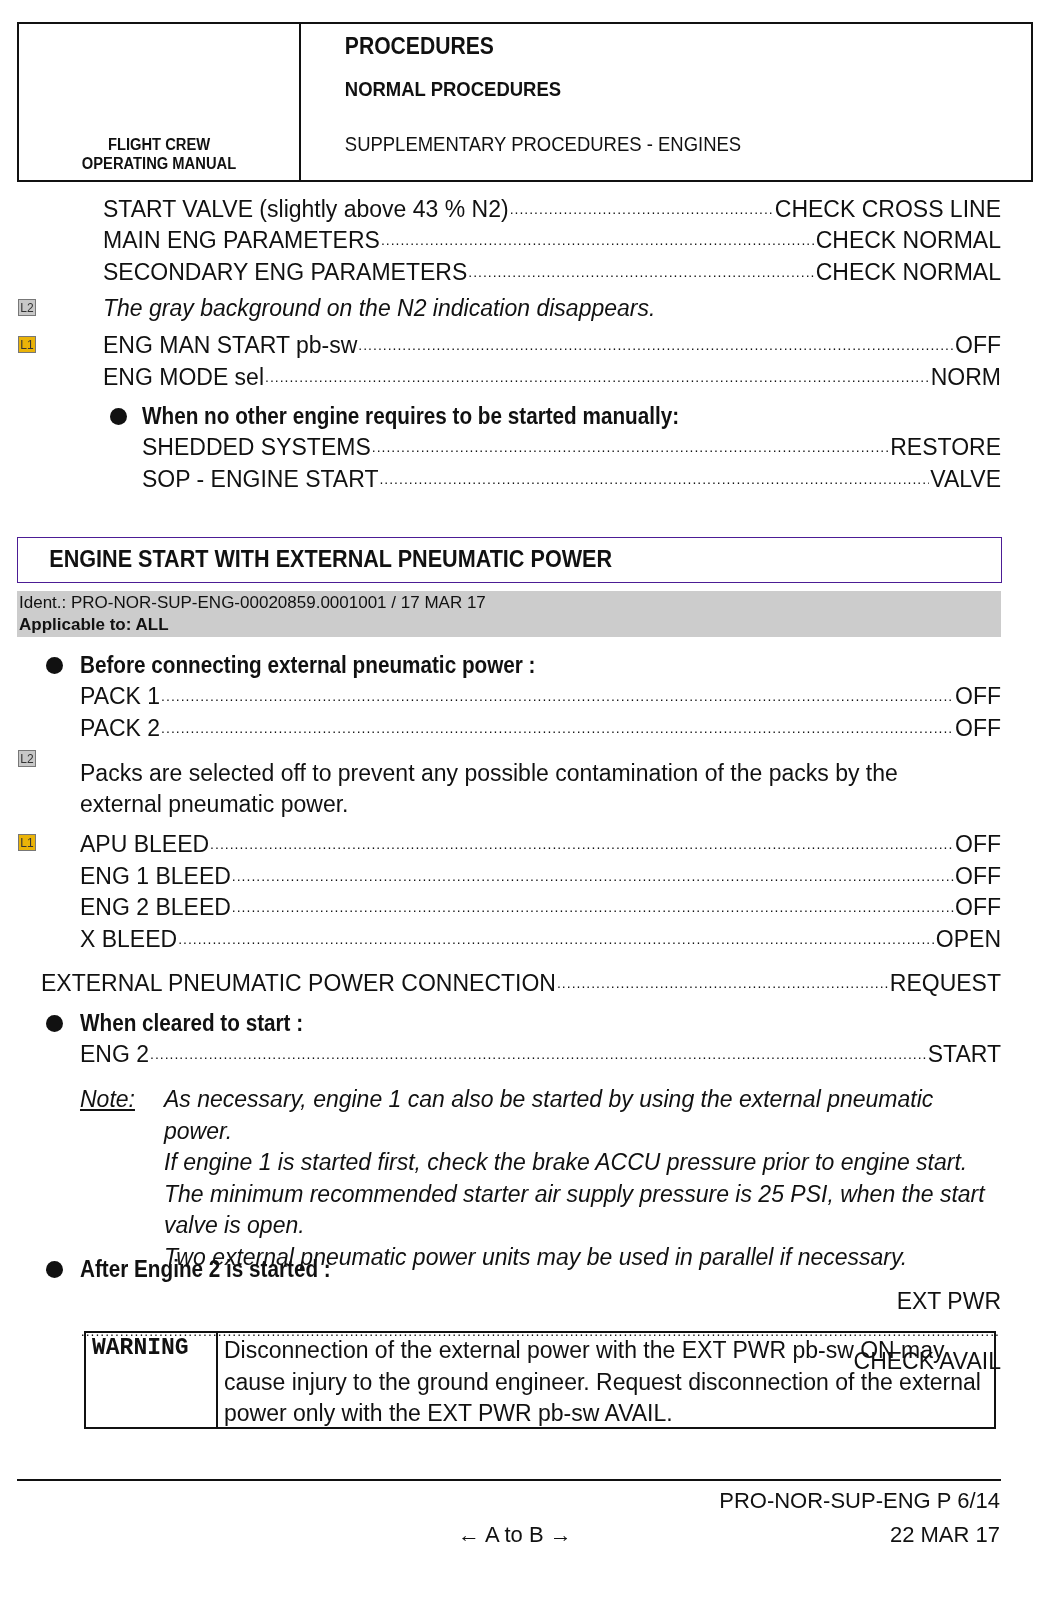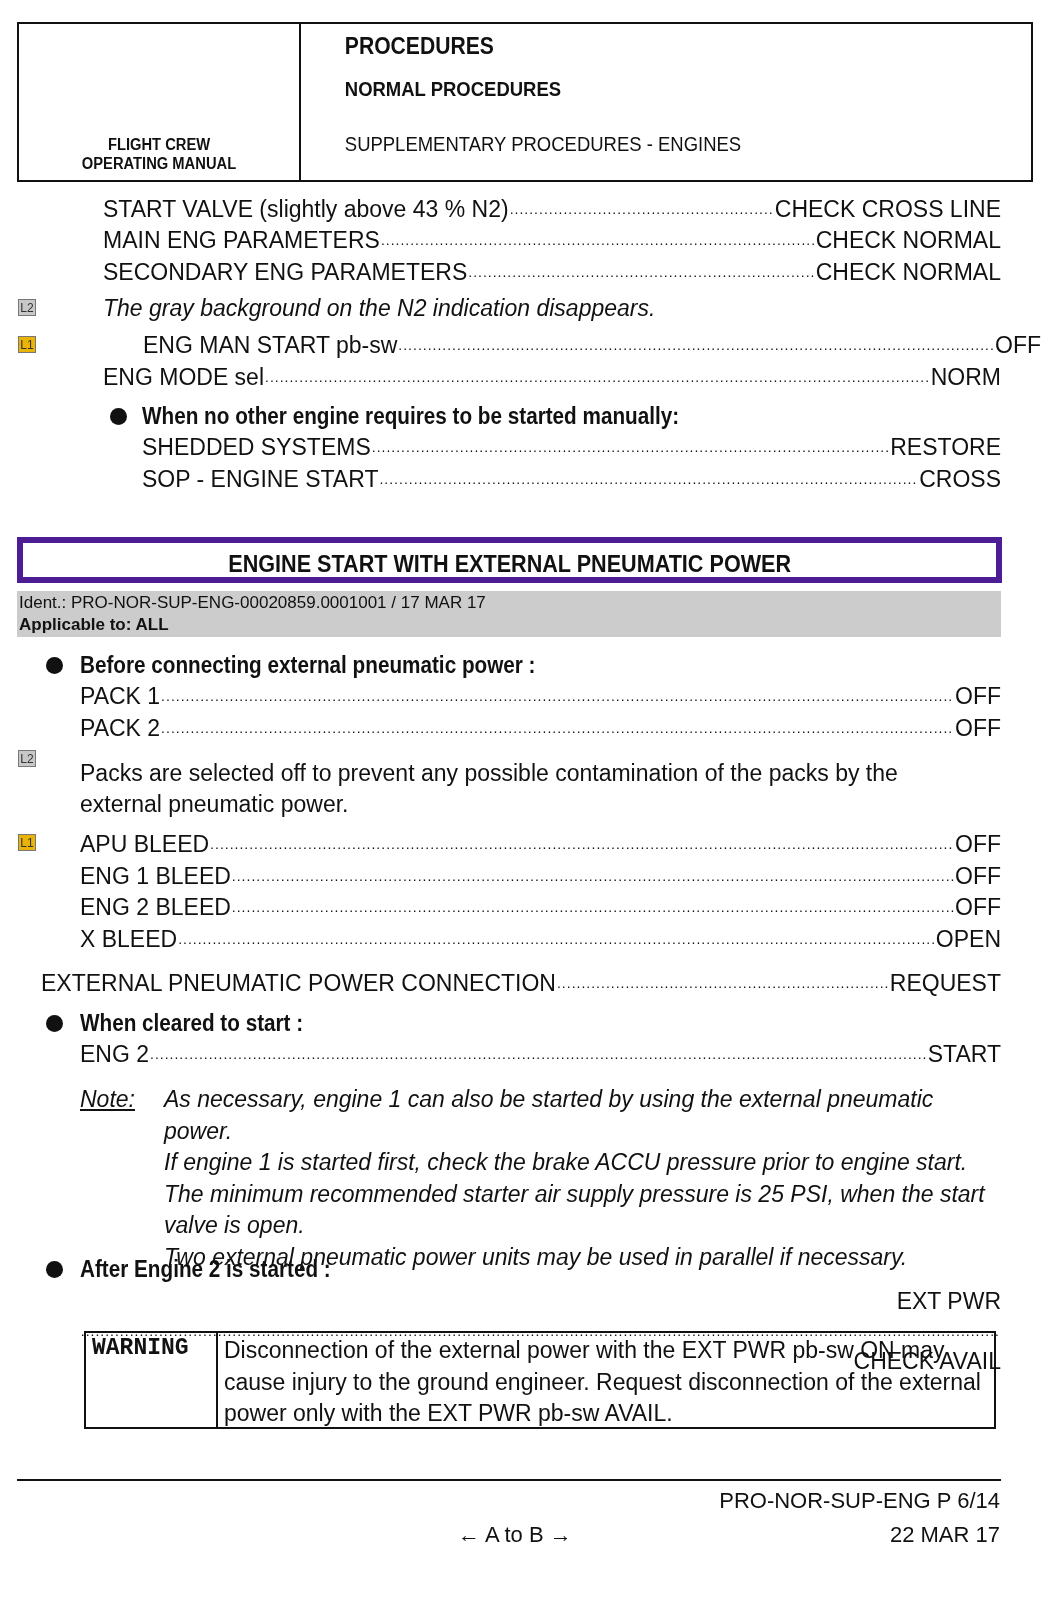--- a/index.html
+++ b/index.html
@@ -56,22 +56,22 @@
   .lvl.l1 { background: #eab308; }
 
   .bullet-title {
     position: absolute; font-weight: bold; font-size: 23px; line-height: 30px; white-space: nowrap;
   }
   .bullet-dot {
     position: absolute; width: 17px; height: 17px; border-radius: 50%; background: #111;
   }
 
   .section-box {
-    left: 17px; top: 537px; width: 985px; height: 46px; border: 6px solid #4c1d95; box-sizing: border-box;
-    text-align: center; font-weight: bold; font-size: 24px; line-height: 42px;
+    left: 17px; top: 537px; width: 985px; height: 46px; border: 1px solid #4c1d95; box-sizing: border-box;
+    font-weight: bold; font-size: 24px; line-height: 42px;
   }
   .ident-band {
     left: 17px; top: 591px; width: 984px; height: 46px; background: #cccccc;
   }
   .ident-band .ident { position: absolute; left: 2px; top: 2px; font-size: 17px; line-height: 20px; }
   .ident-band .appl { position: absolute; left: 2px; top: 24px; font-size: 17px; line-height: 20px; font-weight: bold; }
 
   .note-label { position: absolute; font-style: italic; font-size: 23px; text-decoration: underline; line-height: 31px; }
   .note-body { position: absolute; font-style: italic; font-size: 23px; line-height: 31.5px; }
 
@@ -121,42 +121,42 @@
 <div class="row" style="left:103px; top:257px; width:898px;">
   <span class="label">SECONDARY ENG PARAMETERS</span>
   <span class="dots"></span>
   <span class="value">CHECK NORMAL</span>
 </div>
 
 <div class="lvl l2" style="left:18px; top:299px;">L2</div>
 <div class="italic-line" style="left:103px; top:293px;">The gray background on the N2 indication disappears.</div>
 
 <div class="lvl l1" style="left:18px; top:336px;">L1</div>
-<div class="row" style="left:103px; top:330px; width:898px;margin-left:40px;">
+<div class="row" style="left:103px; top:330px; width:898px;">
   <span class="label">ENG MAN START pb-sw</span>
   <span class="dots"></span>
   <span class="value">OFF</span>
 </div>
 <div class="row" style="left:103px; top:362px; width:898px;">
   <span class="label">ENG MODE sel</span>
   <span class="dots"></span>
   <span class="value">NORM</span>
 </div>
 
 <div class="bullet-dot" style="left:110px; top:408px;"></div>
 <div class="bullet-title" style="left:142px; top:401px;"><span class="cond">When no other engine requires to be started manually:</span></div>
 <div class="row" style="left:142px; top:432px; width:859px;">
   <span class="label">SHEDDED SYSTEMS</span>
   <span class="dots"></span>
   <span class="value">RESTORE</span>
 </div>
 <div class="row" style="left:142px; top:464px; width:859px;">
   <span class="label">SOP - ENGINE START</span>
   <span class="dots"></span>
-  <span class="value">CROSS</span>
+  <span class="value">VALVE</span>
 </div>
 
 <div class="abs section-box">
   <span class="cond" style="transform-origin:center;">ENGINE START WITH EXTERNAL PNEUMATIC POWER</span>
 </div>
 <div class="abs ident-band">
   <div class="ident">Ident.: PRO-NOR-SUP-ENG-00020859.0001001 / 17 MAR 17</div>
   <div class="appl">Applicable to: ALL</div>
 </div>
 

